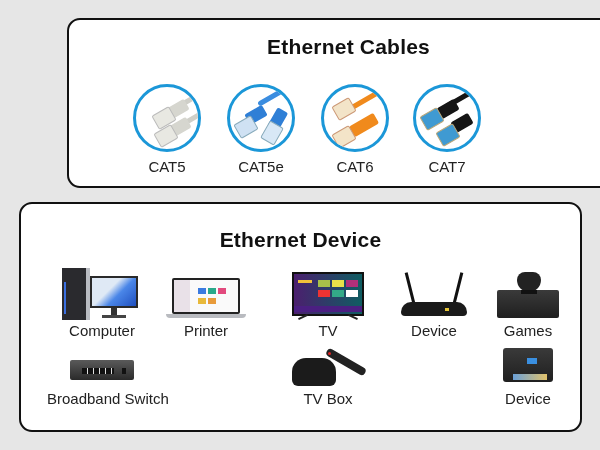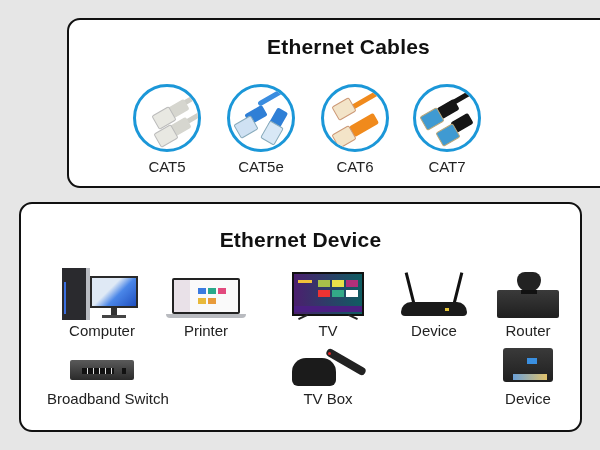--- a/index.html
+++ b/index.html
@@ -158,21 +158,21 @@
     </div>
     <div class="device-label">Device</div>
   </div>
 
   <div class="device" style="left:452px;top:64px">
     <div class="pic" style="width:62px">
       <div style="position:absolute;left:0;top:22px;width:62px;height:28px;background:linear-gradient(#3a3a3a,#1f1f1f);border-radius:2px"></div>
       <div style="position:absolute;left:20px;top:4px;width:24px;height:20px;background:#222;border-radius:8px 8px 12px 12px"></div>
       <div style="position:absolute;left:24px;top:22px;width:16px;height:4px;background:#111"></div>
     </div>
-    <div class="device-label">Router</div>
+    <div class="device-label">Games</div>
   </div>
 
   <div class="device" style="left:26px;top:140px">
     <div class="pic" style="width:64px;height:44px">
       <div style="position:absolute;left:0;top:16px;width:64px;height:20px;background:linear-gradient(#5a5a5a,#2a2a2a);border-radius:2px"></div>
       <div style="position:absolute;left:12px;top:24px;width:32px;height:6px;background:repeating-linear-gradient(90deg,#111 0 5px,#ddd 5px 6px)"></div>
       <div style="position:absolute;left:52px;top:24px;width:4px;height:6px;background:#111"></div>
     </div>
     <div class="device-label">Broadband Switch</div>
   </div>

